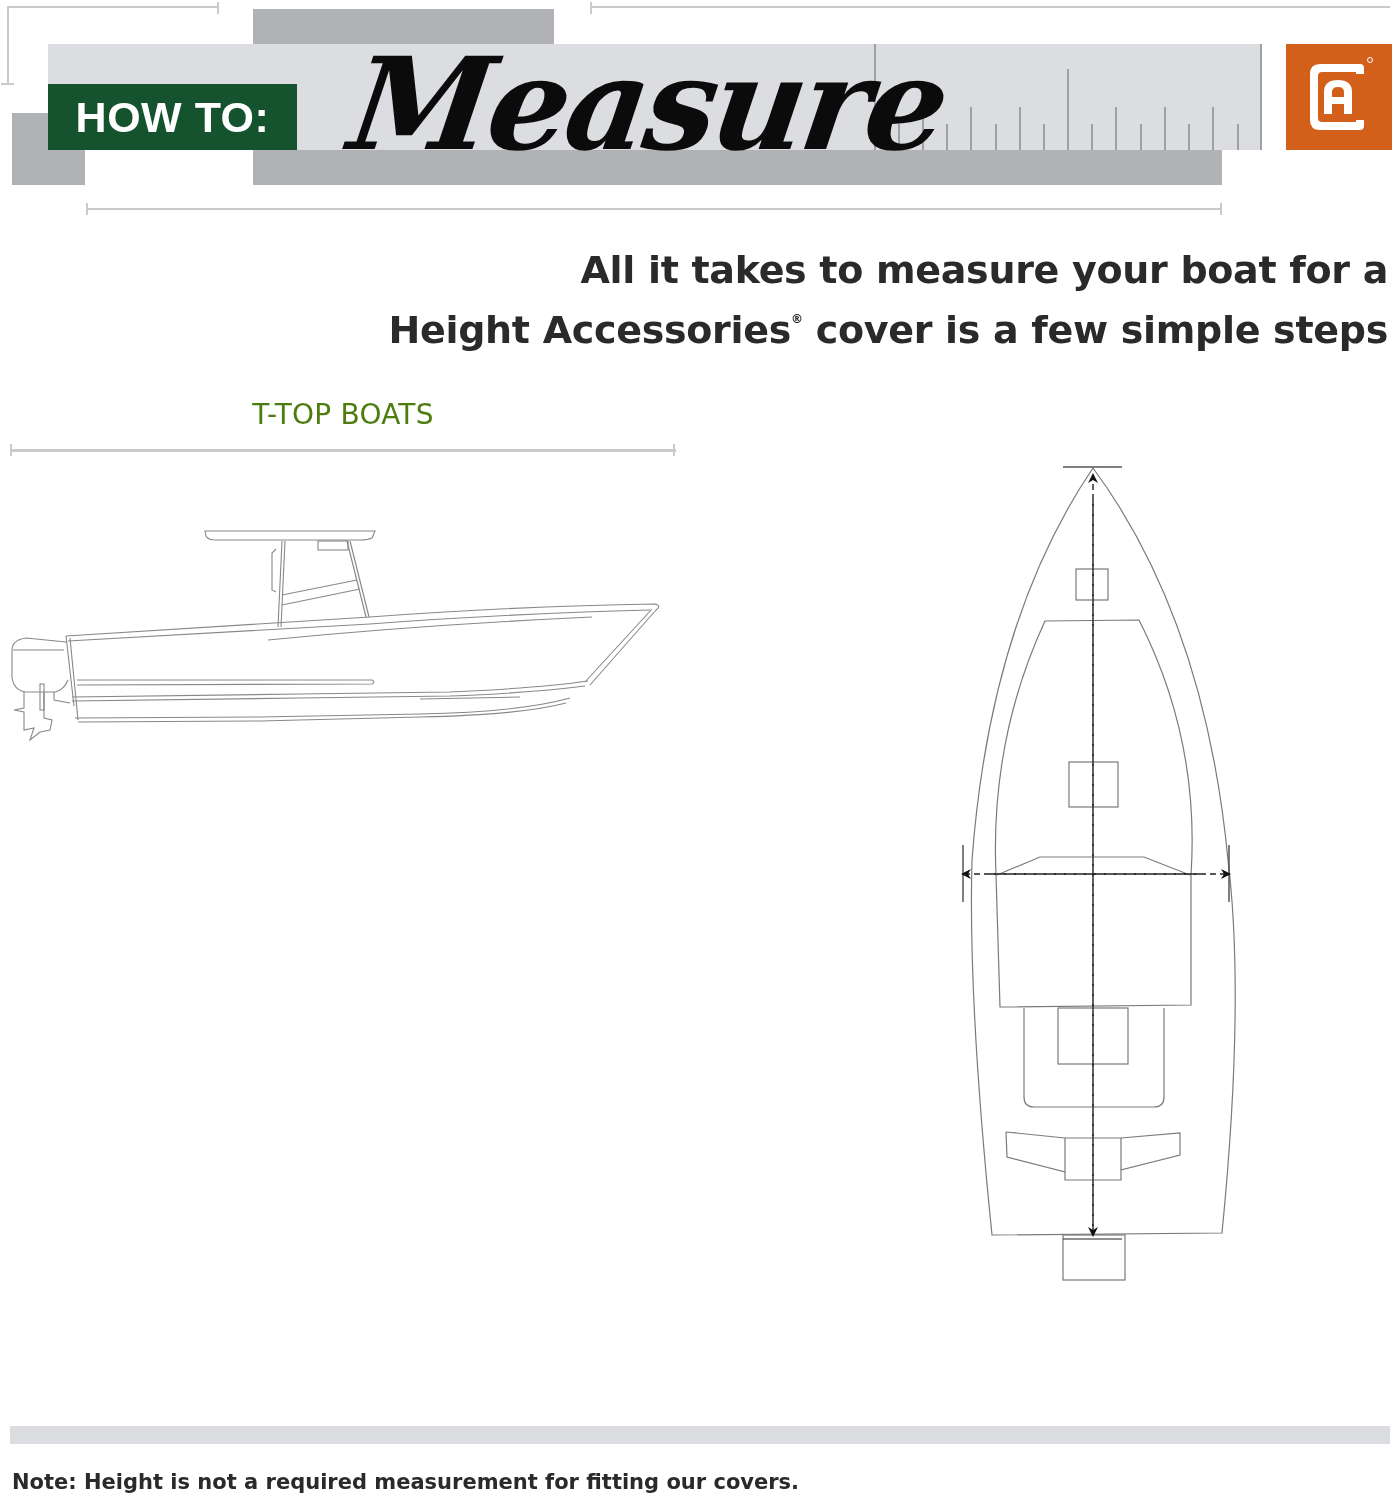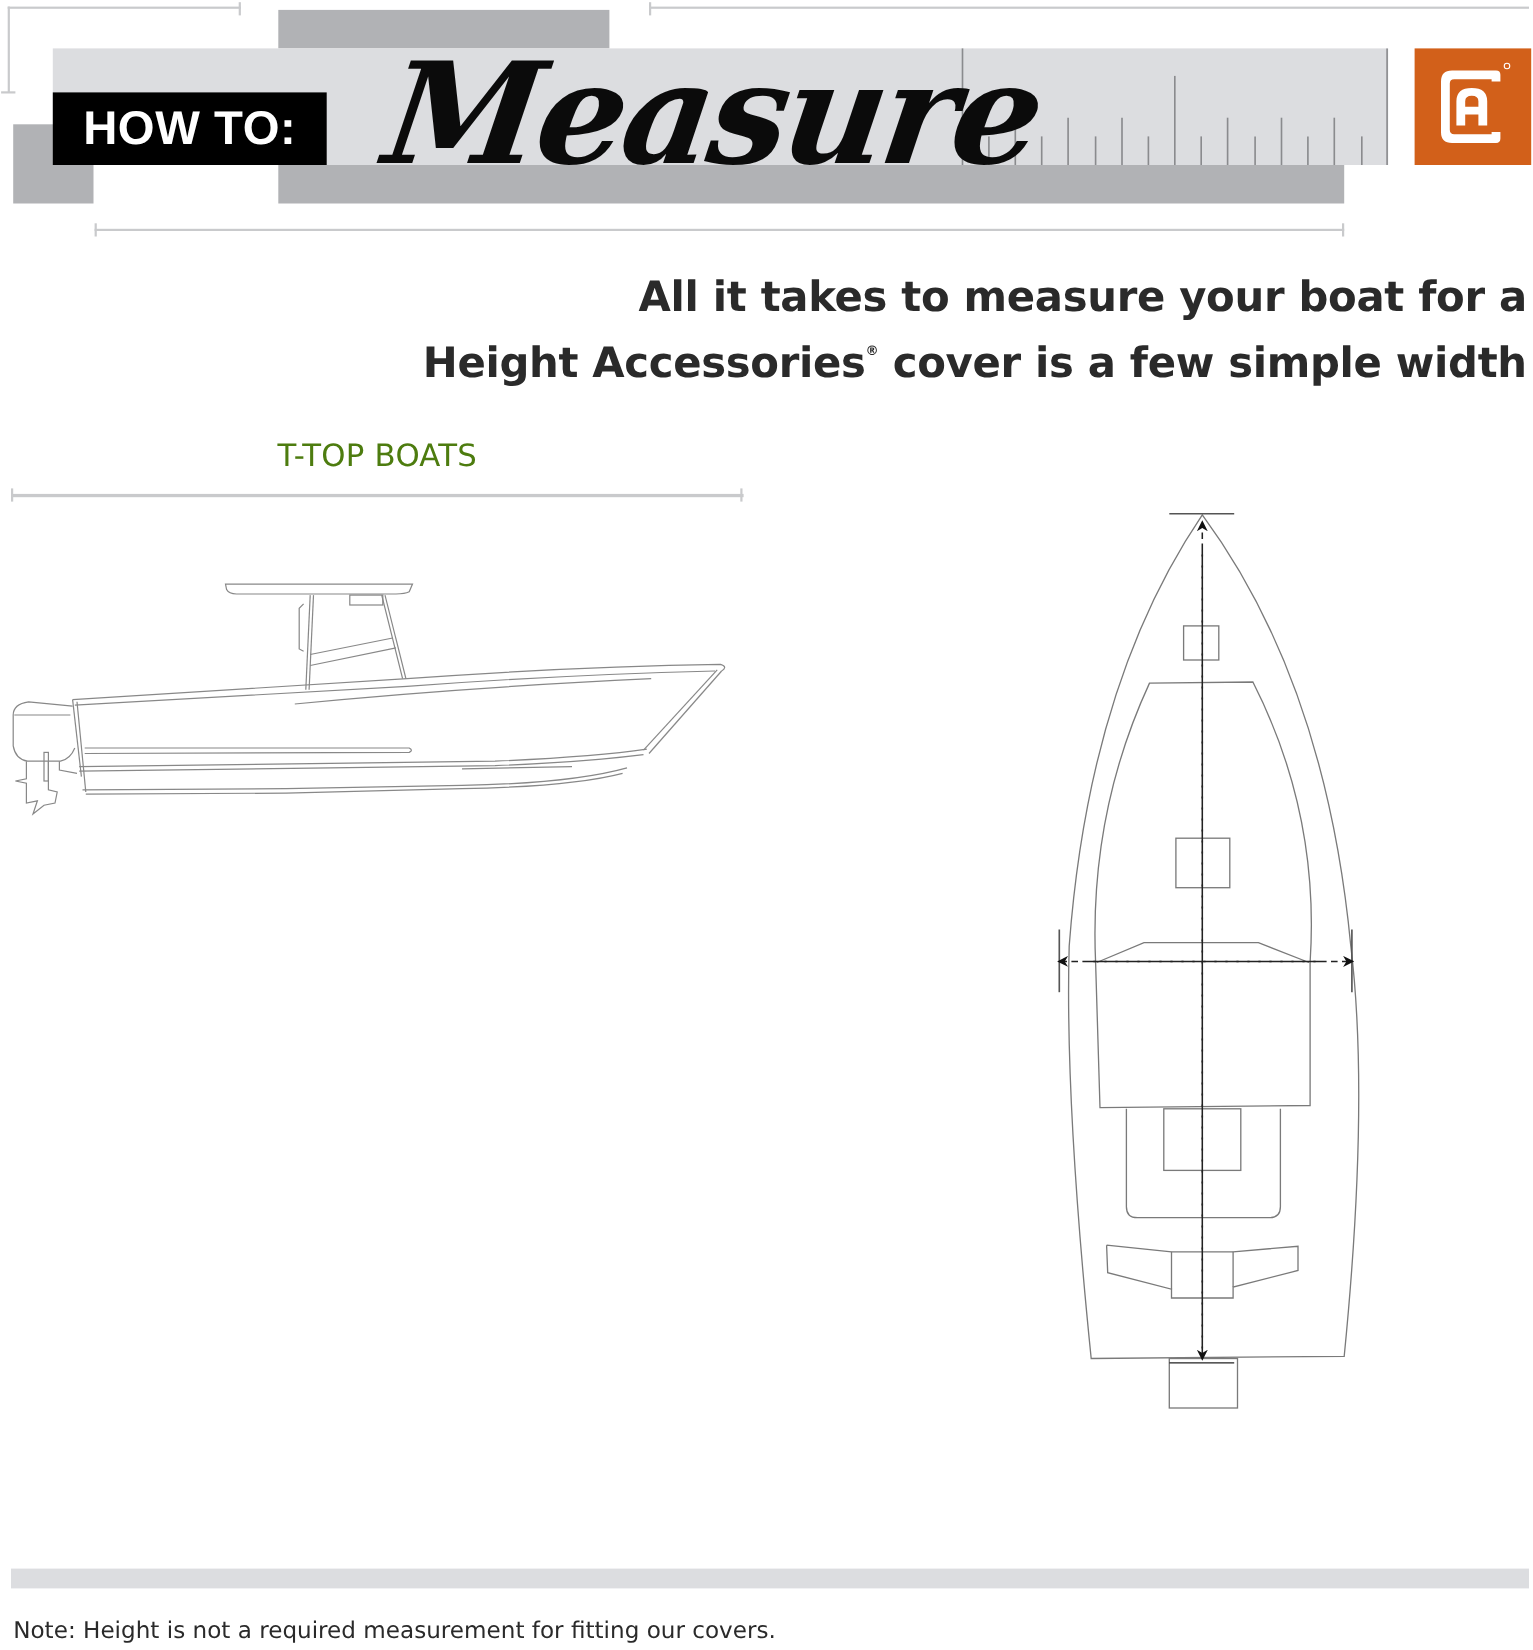--- a/index.html
+++ b/index.html
@@ -1,30 +1,30 @@
 <!DOCTYPE html>
 <html><head>
 <meta charset="utf-8">
 <style>
   html, body { margin: 0; padding: 0; background: #ffffff; }
   body { width: 1394px; height: 1500px; position: relative; overflow: hidden; font-family: "DejaVu Sans", sans-serif; color: #222; }
   .abs { position: absolute; }
   .bracket-line { position: absolute; background: #c9cacc; }
   .band-light { background: #dcdde0; }
   .band-mid { background: #b1b2b5; }
-  .band-dark { background: #000000; }
+  .band-dark { background: #14532d; }
   .howto-label { position:absolute; left:48px; top:84px; width:249px; height:66px; display:flex; align-items:center; justify-content:center; color:#fff; font-family:"Liberation Sans", sans-serif; font-weight:bold; font-size:43px; letter-spacing:0.5px; }
   .script-title { position:absolute; left:352px; top:40px; font-family:"DejaVu Serif", serif; font-style:italic; font-weight:bold; font-size:128px; color:#0b0b0b; letter-spacing:-4px; line-height:1; transform: skewX(-8deg); }
   .logo { position:absolute; left:1286px; top:44px; width:106px; height:106px; background:#d2601a; }
   .intro { position:absolute; right:6px; top:246px; text-align:right; font-family:"DejaVu Sans", sans-serif; font-weight:700; font-size:38px; line-height:49px; color:#2a2a2a; letter-spacing:-0.3px; }
   .intro sup { font-size:12px; vertical-align: 20px; }
   .section-title { position:absolute; left:10px; width:666px; top:398px; text-align:center; font-family:"DejaVu Sans", sans-serif; font-size:28px; color:#4d7c0f; letter-spacing:0.2px; }
   .caption { position:absolute; left:698px; top:1328px; font-family:"DejaVu Sans", sans-serif; font-weight:200; font-size:25px; line-height:33px; color:#2a2a2a; }
   .footer-bar { position:absolute; left:10px; top:1426px; width:1380px; height:18px; background:#dcdde0; }
-  .note { position:absolute; left:12px; top:1470px; font-family:"DejaVu Sans", sans-serif; font-weight:400; font-size:21px; color:#2a2a2a; }
+  .note { position:absolute; left:12px; top:1470px; font-family:"DejaVu Sans", sans-serif; font-weight:700; font-size:21px; color:#2a2a2a; }
   svg { position:absolute; overflow: visible; }
 </style>
 </head>
 <body>
 
 <div>
 
   <div class="bracket-line" style="left:7px;top:6px;width:212px;height:2px;"></div>
   <div class="bracket-line" style="left:217px;top:2px;width:2px;height:12px;"></div>
   <div class="bracket-line" style="left:7px;top:6px;width:2px;height:78px;"></div>
@@ -69,21 +69,21 @@
     <svg style="left:0;top:0;" width="106" height="106" viewBox="0 0 106 106">
       <path d="M78 30 L78 24 Q78 20 74 20 L34 20 Q24 20 24 30 L24 76 Q24 86 34 86 L74 86 Q78 86 78 82 L78 76 L70 76 L70 78 L36 78 Q32 78 32 74 L32 32 Q32 28 36 28 L70 28 L70 30 Z" fill="#ffffff"></path>
       <path d="M38 70 L38 48 Q38 36 52 36 Q66 36 66 48 L66 70 L58 70 L58 60 L46 60 L46 70 Z M46 53 L58 53 L58 48 Q58 43 52 43 Q46 43 46 48 Z" fill="#ffffff"></path>
       <circle cx="84" cy="16" r="2.5" fill="none" stroke="#fff" stroke-width="1"></circle>
     </svg>
   </div>
 </div>
 
 <div class="intro">
   <div>All it takes to measure your boat for a</div>
-  <div><span>Height Accessories</span><sup>®</sup><span style="white-space:pre"> cover is a few simple width</span></div>
+  <div><span>Height Accessories</span><sup>®</sup><span style="white-space:pre"> cover is a few simple steps</span></div>
 </div>
 
 <div class="section-title">T-TOP BOATS</div>
 <div class="bracket-line" style="left:10px;top:449px;width:666px;height:3px;"></div>
 <div class="bracket-line" style="left:10px;top:444px;width:2px;height:12px;"></div>
 <div class="bracket-line" style="left:673px;top:444px;width:2px;height:12px;"></div>
 
 <svg style="left:0;top:520px;" width="680" height="230" viewBox="0 520 680 230">
   <g fill="none" stroke="#888" stroke-width="1.1">
 

